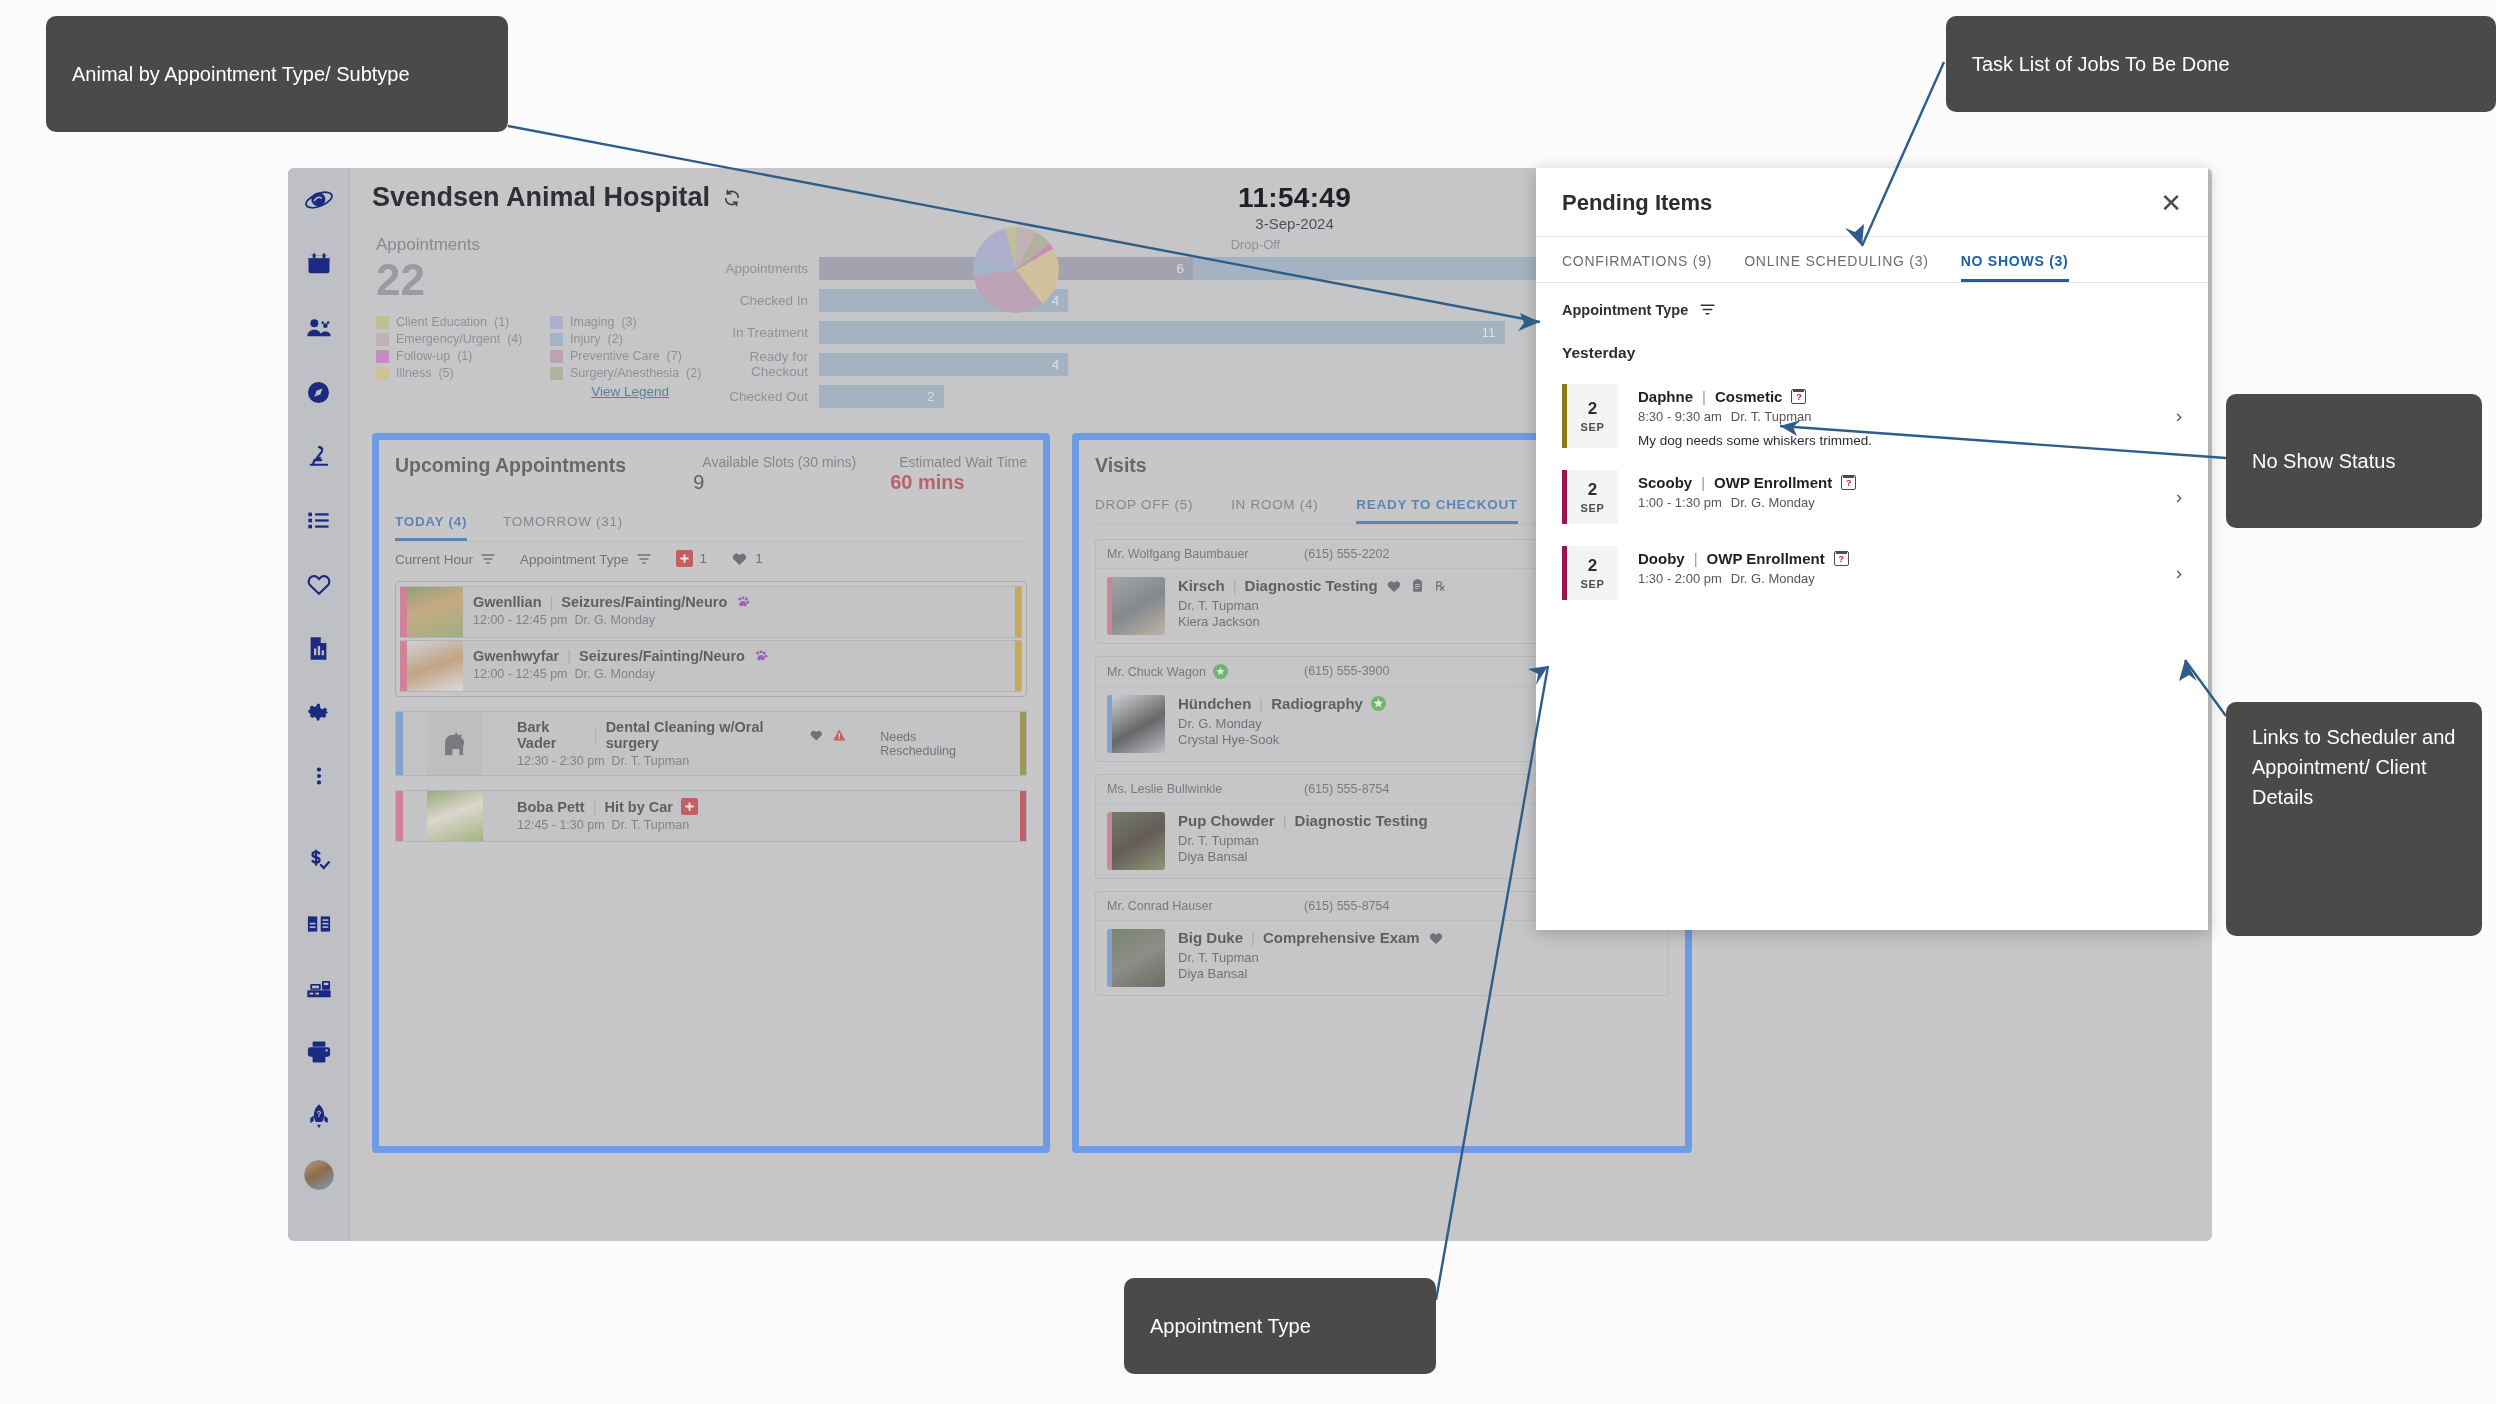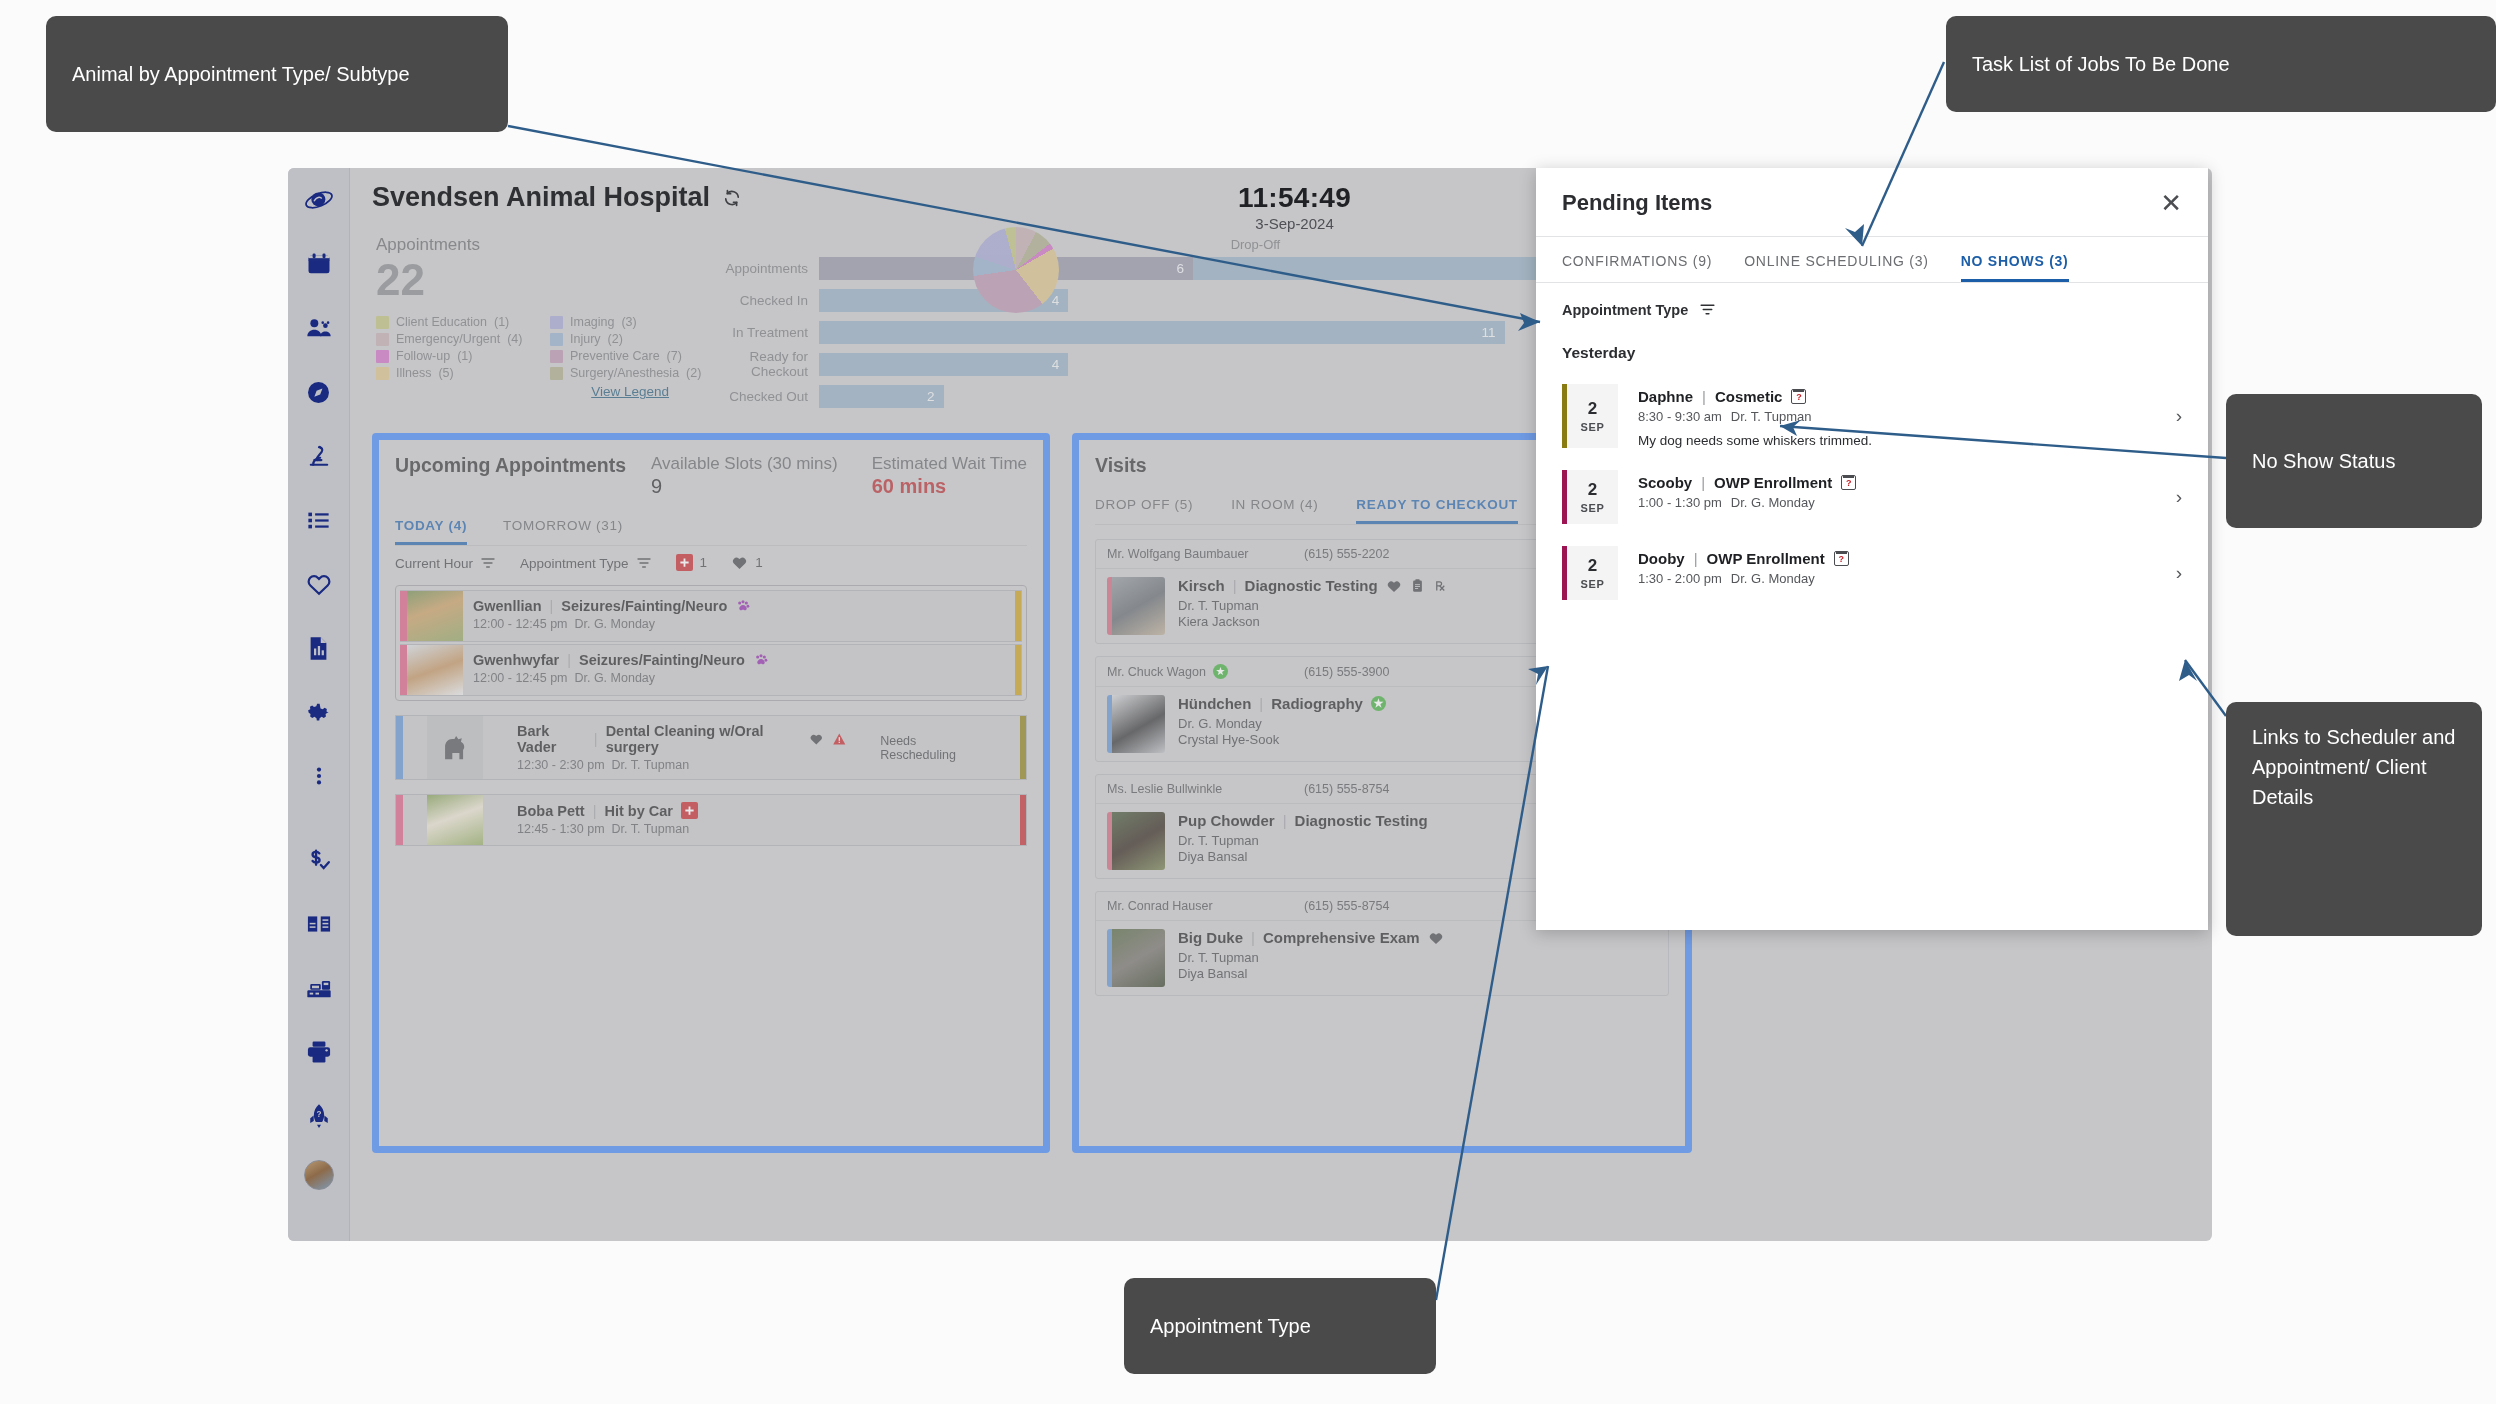--- a/index.html
+++ b/index.html
@@ -97,21 +97,21 @@
 
   
   #cards { display: flex; gap: 22px; margin-top: 18px; height: 720px; }
   .card { background: #c9c9cb; border: 7px solid #3b82f6; border-radius: 4px; padding: 14px 16px; opacity: .62; }
   #card-upcoming { width: 678px; }
   #card-visits { width: 620px; }
   .card-title { font-size: 19.5px; font-weight: 600; color: #2f3033; }
 
   #upcoming-head { display: flex; justify-content: space-between; align-items: flex-start; }
   .metric { text-align: left; }
-  .metric-label { font-size: 17px; color: #5d5f63; }
+  .metric-label { font-size: 14px; color: #5d5f63; margin-left: 9px; }
   .metric-value { font-size: 20px; color: #232428; margin-top: 1px; }
   .metric-value.alert { color: #b3262b; font-weight: 600; }
 
   .tabs { display: flex; gap: 36px; margin-top: 20px; border-bottom: 1px solid #b6b7ba; }
   .tab { font-size: 13.5px; letter-spacing: .7px; color: #5d5f63; padding-bottom: 9px; cursor: pointer; }
   .tab.active { color: #1d5ea8; font-weight: 600; border-bottom: 3px solid #1d5ea8; }
 
   #filters-row { display: flex; align-items: flex-end; gap: 24px; margin-top: 8px; font-size: 13.5px; color: #3d3f43; }
   .filter-chip { display: flex; align-items: center; gap: 7px; cursor: pointer; }
   .badge-grp { display: flex; align-items: center; gap: 7px; }
@@ -131,21 +131,21 @@
   .row-body { flex: 1 1 auto; padding: 7px 10px; }
   .row-line1 { font-size: 14.5px; font-weight: 600; color: #1f2023; display: flex; align-items: center; gap: 8px; }
   .vsep { color: #9b9ca0; font-weight: 400; }
   .row-line2 { font-size: 12.5px; color: #57595d; margin-top: 3px; }
   .row-right-accent { width: 6px; flex: 0 0 6px; }
   .row-status { font-size: 12.5px; color: #3d3f43; align-self: center; padding-right: 10px; }
 
   
   #visit-list { margin-top: 14px; }
   .visit-card { background: #c6c6c8; border: 1px solid #b1b2b5; border-radius: 3px; margin-bottom: 12px; }
-  .visit-owner { display: flex; align-items: flex-end; gap: 12px; font-size: 12.5px; color: #4a4c50; padding: 7px 11px; border-bottom: 1px solid #b5b6b9; }
+  .visit-owner { display: flex; align-items: flex-start; gap: 12px; font-size: 12.5px; color: #4a4c50; padding: 7px 11px; border-bottom: 1px solid #b5b6b9; }
   .owner-name { display: flex; align-items: center; gap: 7px; min-width: 185px; }
   .visit-body { display: flex; padding: 8px 11px; }
   .visit-thumb { width: 58px; height: 58px; flex: 0 0 58px; border-radius: 3px; border-left: 5px solid #cf5f78; background-size: cover; }
   .vt-blue { border-left-color: #5b8ed1; }
   .thumb-kirsch { background: linear-gradient(150deg,#8d949a 0%,#5d6369 50%,#b9a992 100%); }
   .thumb-hundchen { background: linear-gradient(150deg,#d3d5d8 0%,#2e2f31 55%,#b9bcc0 100%); }
   .thumb-pup { background: linear-gradient(150deg,#3e5230 0%,#2a1d14 50%,#6d7a45 100%); }
   .thumb-bigduke { background: linear-gradient(150deg,#4a5e36 0%,#6e6a63 50%,#2f3a22 100%); }
   .visit-info { padding-left: 13px; }
   .visit-line1 { font-size: 15px; font-weight: 600; color: #1f2023; display: flex; align-items: center; gap: 8px; }

